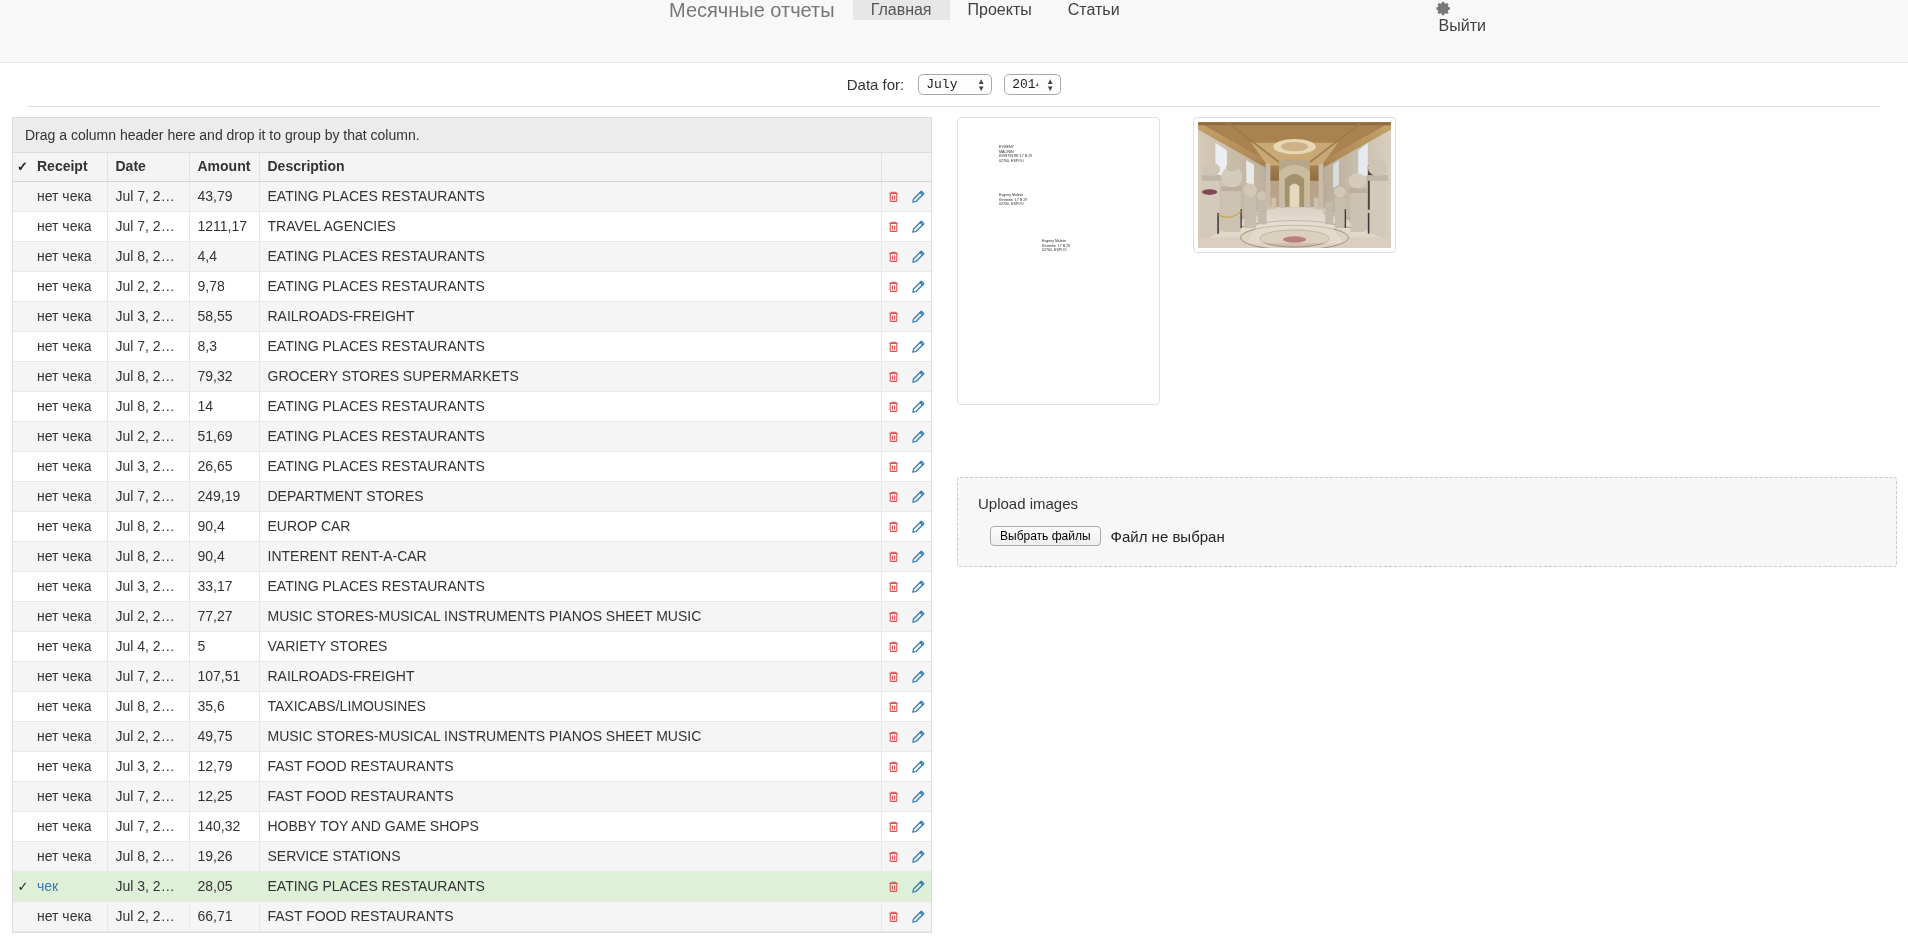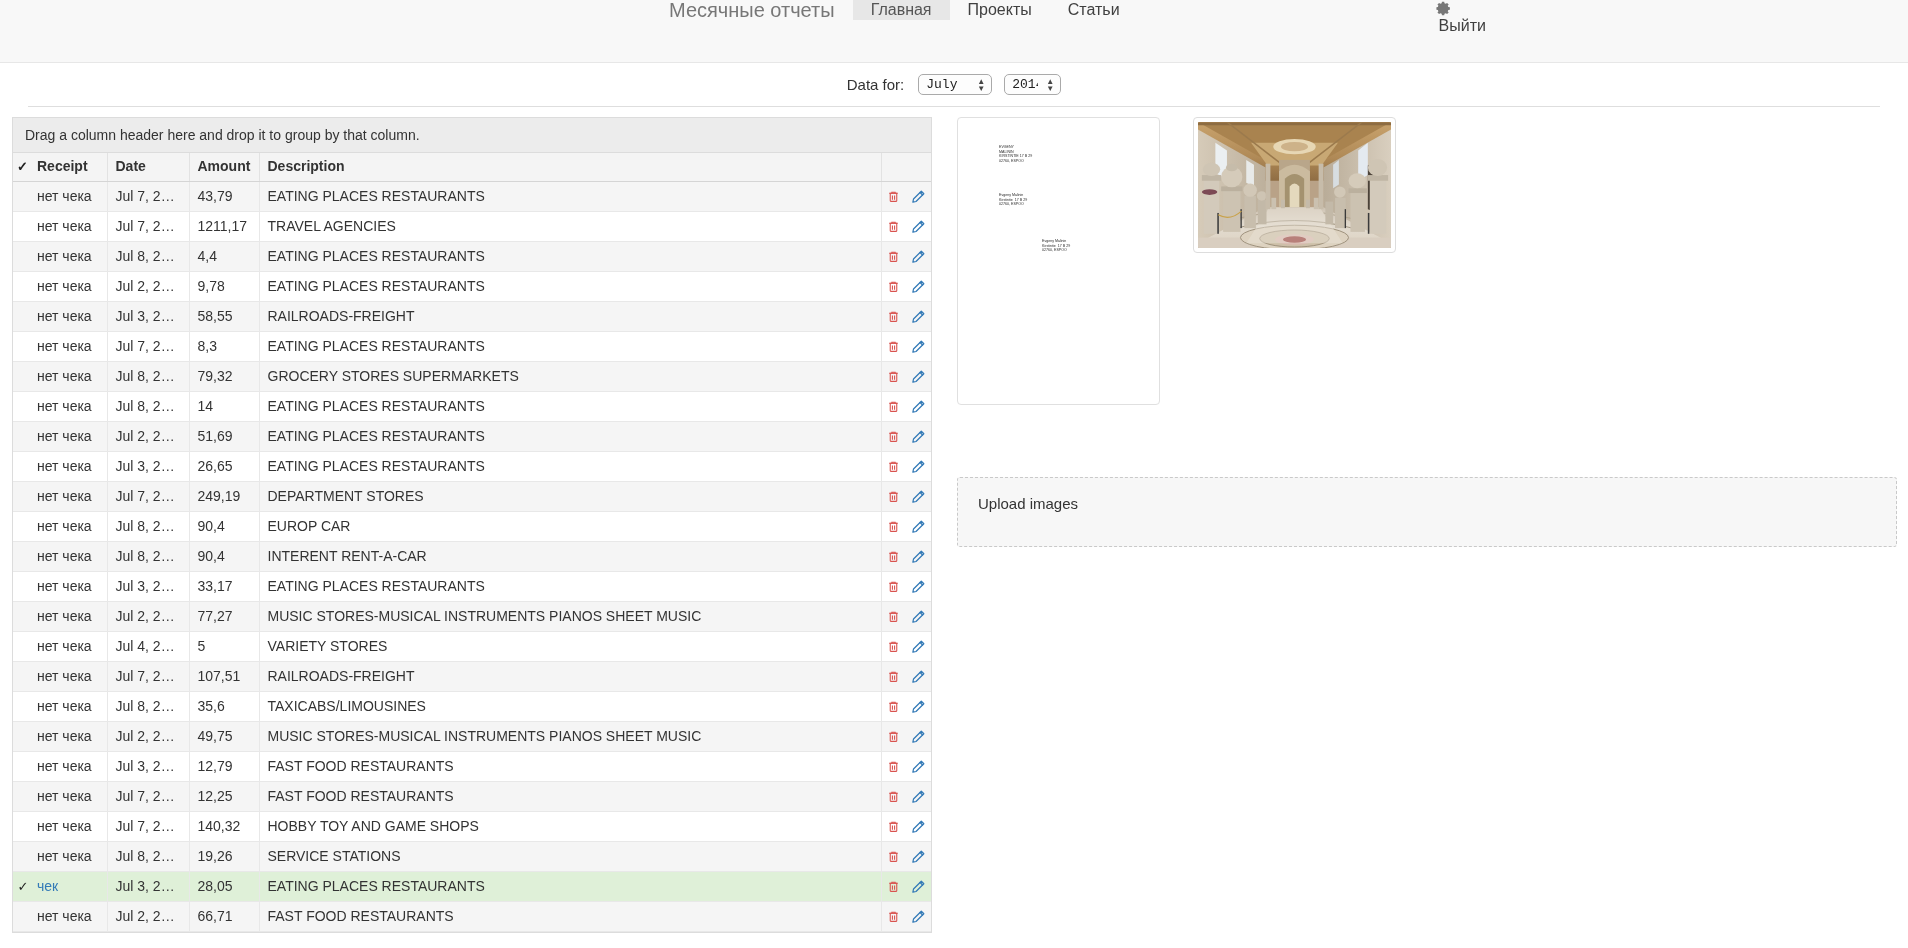--- a/index.html
+++ b/index.html
@@ -971,16 +971,20 @@
             <rect x="70" y="44" width="5" height="48" fill="#c7bcaa"></rect>
             <rect x="125" y="44" width="5" height="48" fill="#c7bcaa"></rect>
           </svg>
         </div>
       </div>
 
     </div>
 
     <div class="upload-panel">
       <div class="upload-title">Upload images</div>
+      <div class="file-row">
+        <button class="file-btn">Выбрать файлы</button>
+        <span class="file-name">Файл не выбран</span>
+      </div>
     </div>
   </div>
 
 </div>
 
 </body></html>

